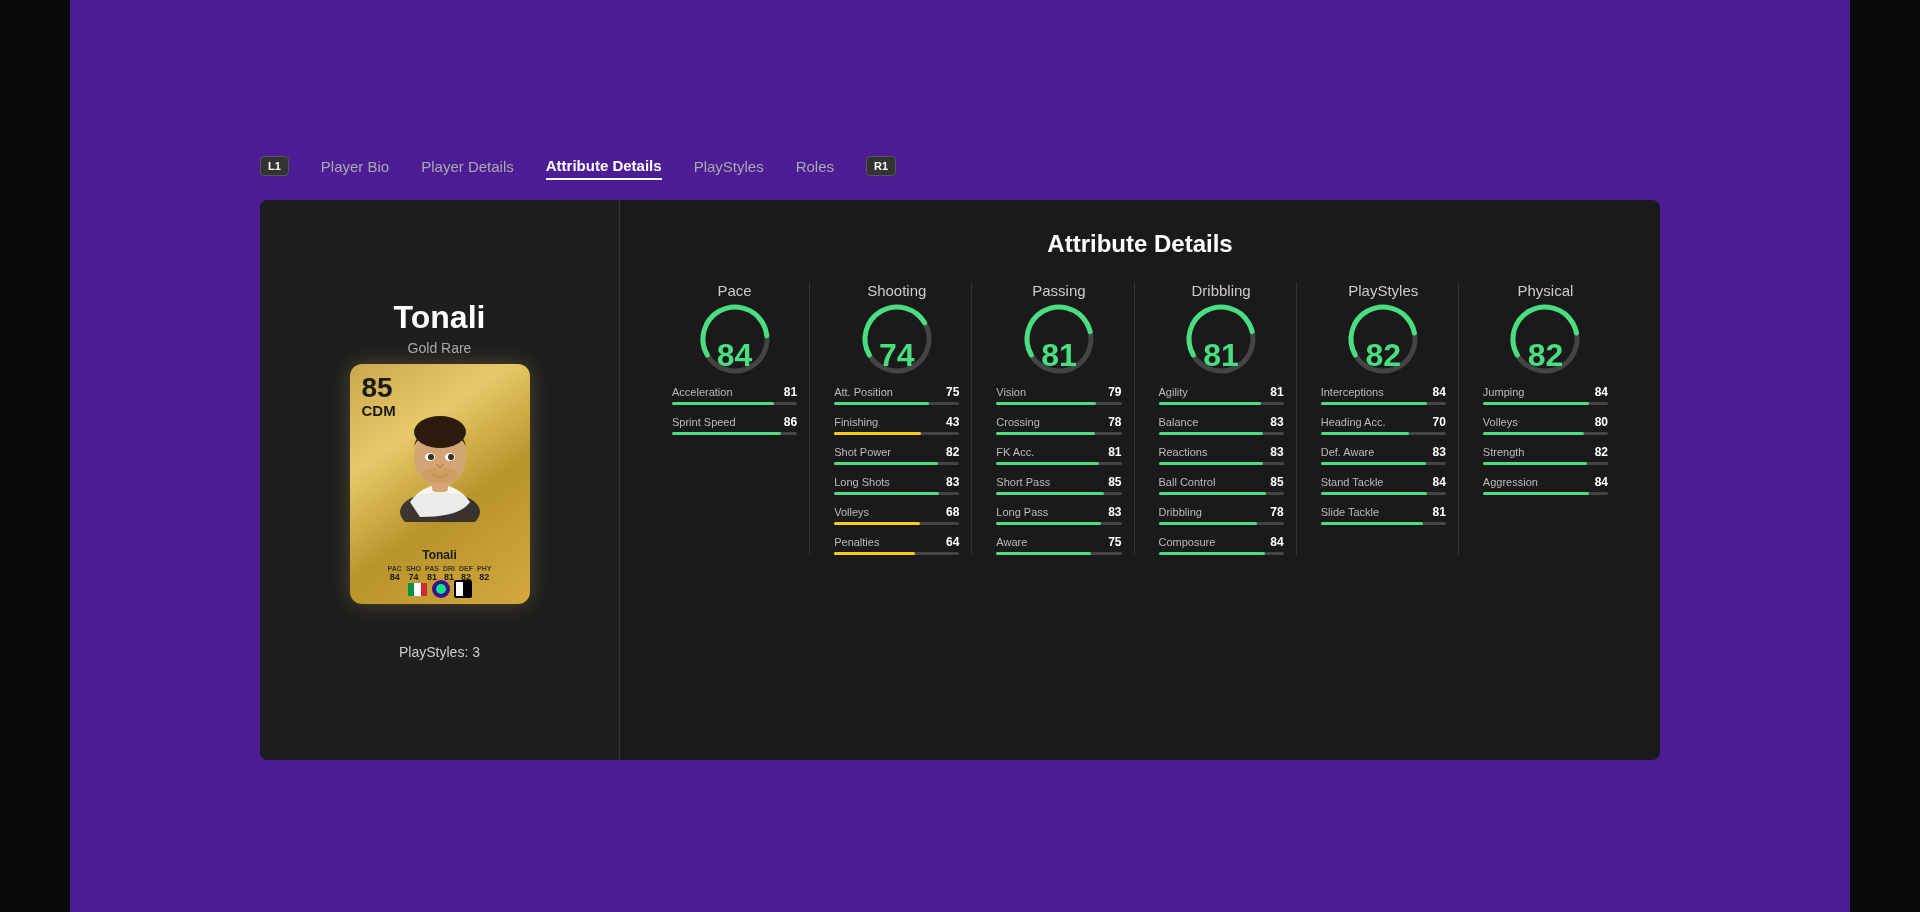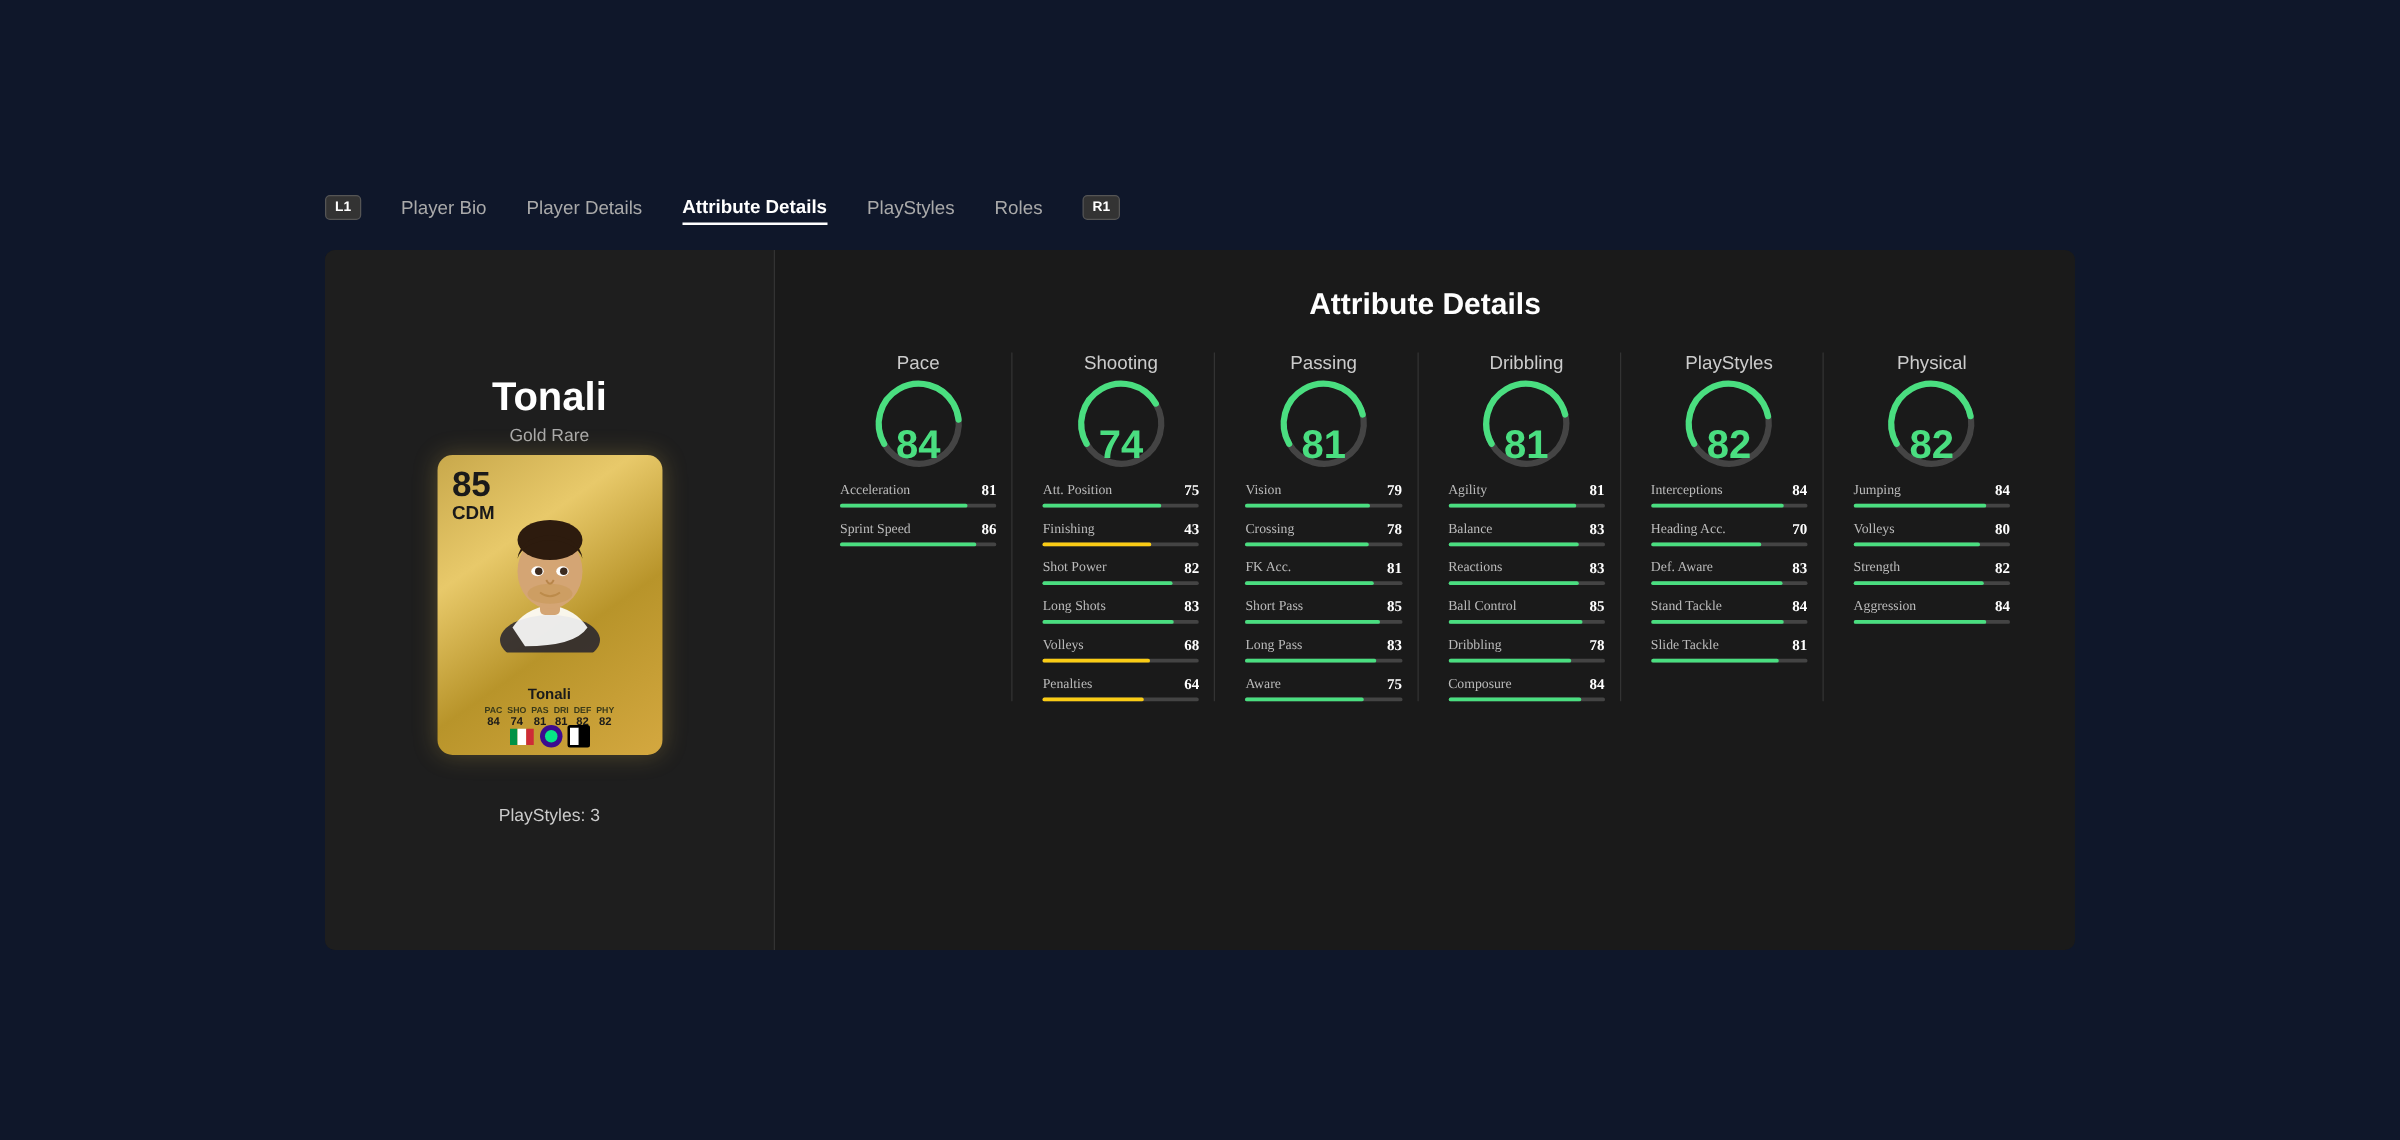--- a/index.html
+++ b/index.html
@@ -9,23 +9,23 @@
       font-family: 'Arial', sans-serif;
       color: #fff;
       min-height: 100vh;
       display: flex;
       flex-direction: column;
       align-items: center;
       justify-content: center;
     }
 
     .page-wrapper {
-      width: 1920px;
+      width: 1780px;
       min-height: 912px;
-      background: #0f172a;
+      background: #4c1d95;
       display: flex;
       flex-direction: column;
       align-items: center;
       justify-content: center;
       padding: 0 80px;
     }
 
     
     .nav-bar {
       display: flex;
@@ -243,21 +243,20 @@
     .attr-row {
       display: flex;
       flex-direction: column;
       gap: 3px;
     }
 
     .attr-row-top {
       display: flex;
       justify-content: space-between;
       align-items: center;
-      font-family: Liberation Serif, serif;
     }
 
     .attr-label {
       font-size: 11px;
       color: #bbb;
       white-space: nowrap;
     }
 
     .attr-value {
       font-size: 12px;

